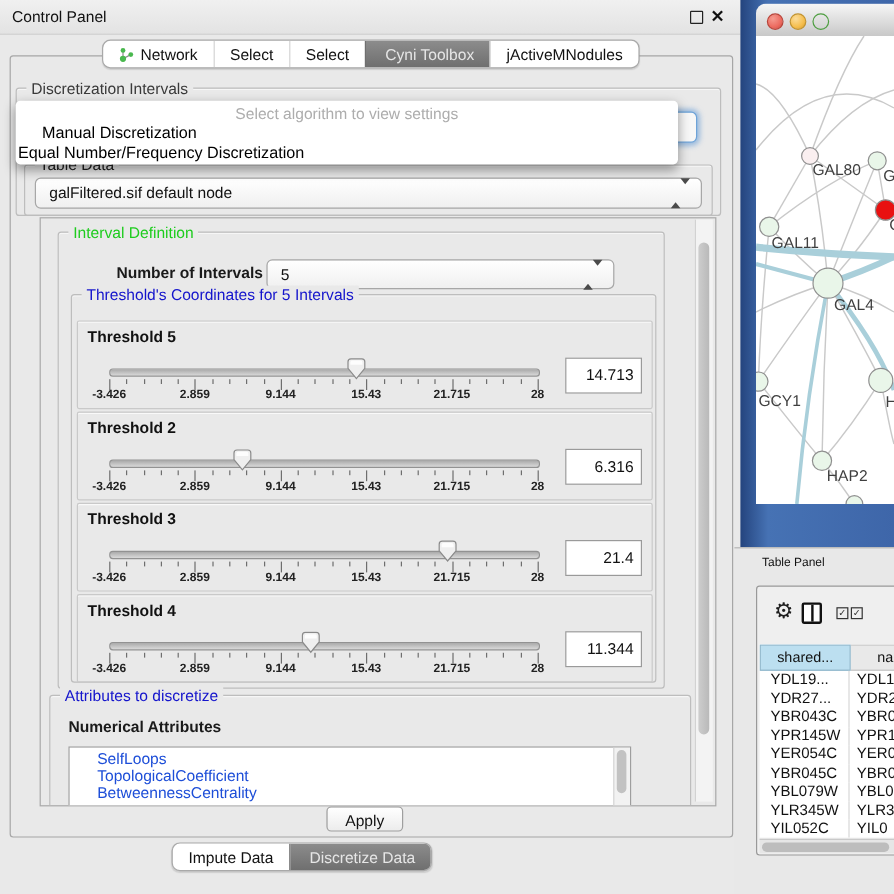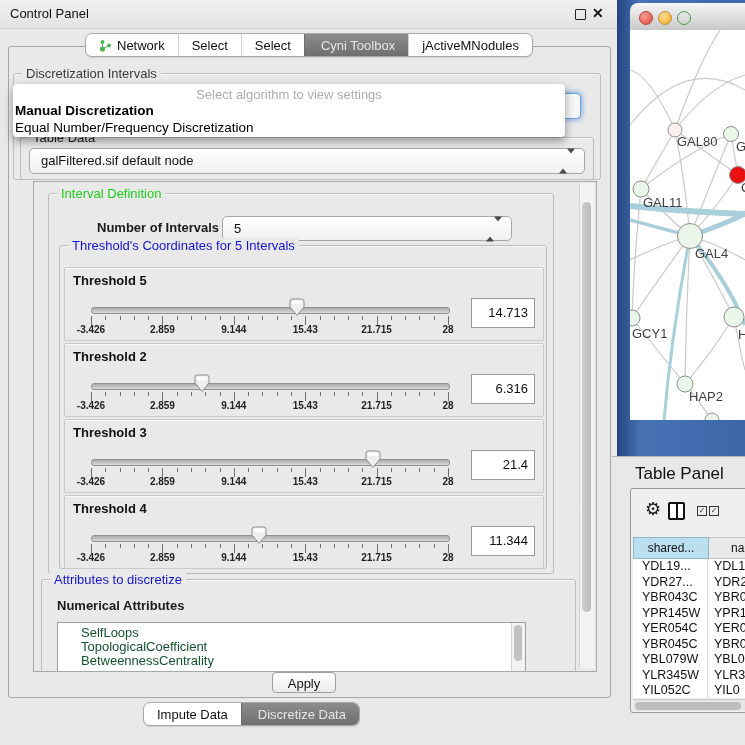--- a/index.html
+++ b/index.html
@@ -31,49 +31,49 @@
   .combo{position:absolute;background:linear-gradient(#FFFFFF,#F0F0F0);border:1px solid #A7A7A7;border-radius:5px;font-size:13px;color:#111;}
   .combo .val{position:absolute;left:11px;top:4px;}
   .stepper{position:absolute;right:9px;top:50%;transform:translateY(-50%);}
   .stepper .up{width:0;height:0;border-left:4px solid transparent;border-right:4px solid transparent;border-bottom:5px solid #4a4a4a;margin-bottom:3px;}
   .stepper .dn{width:0;height:0;border-left:4px solid transparent;border-right:4px solid transparent;border-top:5px solid #4a4a4a;}
   
   #algo-combo{left:20px;top:93px;width:559px;height:24px;border:1px solid #6EA3D8;box-shadow:0 0 4px 2px rgba(100,155,215,.6);border-radius:5px;background:#F7F7F7;}
   #popup{left:13px;top:84px;width:552px;height:53px;background:#FFFFFF;border-radius:4px;box-shadow:0 4px 10px rgba(0,0,0,.4);z-index:30;}
   #popup .hint{display:block;text-align:center;color:#ADADAD;font-size:13px;padding-top:3px;height:15px;}
   #popup .opt{display:block;font-size:13.5px;color:#000;padding:1px 2px 0 2px;line-height:16px;white-space:nowrap;}
-  #popup .opt.bold{font-weight:bold;}
+  #popup .opt.bold{font-weight:normal;margin-left:20px;}
   
   #settings{left:33px;top:181px;width:562px;height:489px;border:1px solid #A8A8A8;background:#E9E9E9;overflow:hidden;}
   #settings-scrollbar{right:2px;top:1px;width:14px;height:485px;background:#F3F3F3;border-left:1px solid #D2D2D2;}
   #settings-scrollbar .thumb{position:absolute;left:2px;top:19px;width:9px;height:410px;background:linear-gradient(90deg,#CDCDCD,#B9B9B9);border-radius:5px;}
   
   .threshold-box{position:absolute;left:4px;width:478px;height:72px;border:1px solid #C9C9C9;border-radius:2px;box-shadow:inset 0 1px 0 rgba(255,255,255,.7);}
   .threshold-box .tlabel{position:absolute;left:8px;top:5px;font-weight:bold;font-size:13px;color:#111;}
   .track{position:absolute;left:26px;top:39px;width:357px;height:5px;border-radius:3px;background:linear-gradient(#ABABAB,#D9D9D9);border:1px solid #929292;}
   .tickrow{position:absolute;left:26px;top:48px;width:357px;height:10px;}
   .tick{position:absolute;top:0;width:1px;background:#6E6E6E;}
   .ticklabel{position:absolute;top:56px;transform:translateX(-50%);font-size:10px;font-weight:bold;color:#222;white-space:nowrap;}
   .thumb-svg{position:absolute;top:30px;}
   .valuebox{position:absolute;left:406px;top:30px;width:56px;height:28px;background:#FFF;border:1px solid #9A9A9A;font-size:13px;text-align:right;line-height:28px;padding-right:6px;color:#111;}
   
   #attr-list{position:absolute;left:15px;top:42px;width:467px;height:120px;background:#FFF;border:1px solid #9E9E9E;overflow:hidden;}
-  .attr-item{font-size:13px;line-height:14px;padding-left:23px;color:#14532d;white-space:nowrap;}
+  .attr-item{font-size:13px;line-height:14px;padding-left:23px;color:#1d4ed8;white-space:nowrap;}
   #attr-scrollbar{position:absolute;right:0;top:0;width:13px;height:100%;background:#F2F2F2;border-left:1px solid #D5D5D5;}
   #attr-scrollbar .thumb{position:absolute;left:2px;top:2px;width:8px;height:36px;background:#C2C2C2;border-radius:4px;}
   #apply-btn{left:272px;top:672px;width:64px;height:21px;background:linear-gradient(#FFFFFF,#ECECEC);border:1px solid #9F9F9F;border-radius:4px;font-size:13px;text-align:center;line-height:20px;color:#111;}
   
   #net-frame{left:617px;top:0;width:128px;height:456px;background:linear-gradient(90deg,#24447E,#4672B4 18%,#3E66A9);}
   #net-titlebar{left:13px;top:3px;width:115px;height:27px;background:linear-gradient(#F6F6F6,#C8C8C8);border-bottom:1px solid #8E8E8E;border-top-left-radius:8px;}
   .light{position:absolute;top:8px;width:12px;height:12px;border-radius:50%;}
   #net-canvas{left:13px;top:30px;width:115px;height:390px;background:#FFF;overflow:hidden;}
   #net-canvas svg{position:absolute;left:0;top:0;}
   
   #table-panel{left:612px;top:456px;width:133px;height:289px;background:#E8E8E8;border-top:1px solid #B5B5B5;}
-  #table-panel .ptitle{left:23px;top:7px;font-size:17px;color:#111;}
+  #table-panel .ptitle{left:23px;top:7px;font-size:10px;color:#111;}
   #table-widget{left:18px;top:31px;width:127px;height:223px;background:#EFEFEF;border:1px solid #999;border-radius:3px;}
   #gear-icon{left:14px;top:11px;font-size:18px;color:#1e1e1e;line-height:18px;}
   #columns-icon{left:37px;top:13px;width:13px;height:14px;border:2px solid #111;border-radius:2px;background:#FFF;}
   #columns-icon .mid{position:absolute;left:5.5px;top:0;width:2px;height:100%;background:#111;}
   .chk{position:absolute;top:17px;width:8px;height:8px;border:1.5px solid #333;font-size:8px;line-height:8px;color:#333;text-align:center;}
   #tbl{left:2px;top:48px;width:130px;height:161px;background:#FFF;overflow:hidden;}
   #tbl-header{display:flex;height:22px;font-size:12px;}
   #tbl-header .h1{width:74px;background:#BCDFF0;border:1px solid #8FB5C9;text-align:center;line-height:20px;color:#111;}
   #tbl-header .h2{flex:1;background:#E9E9E9;border:1px solid #C4C4C4;border-left:none;line-height:20px;padding-left:22px;color:#111;}
   .trow{display:flex;height:15.5px;font-size:12.5px;color:#111;}

